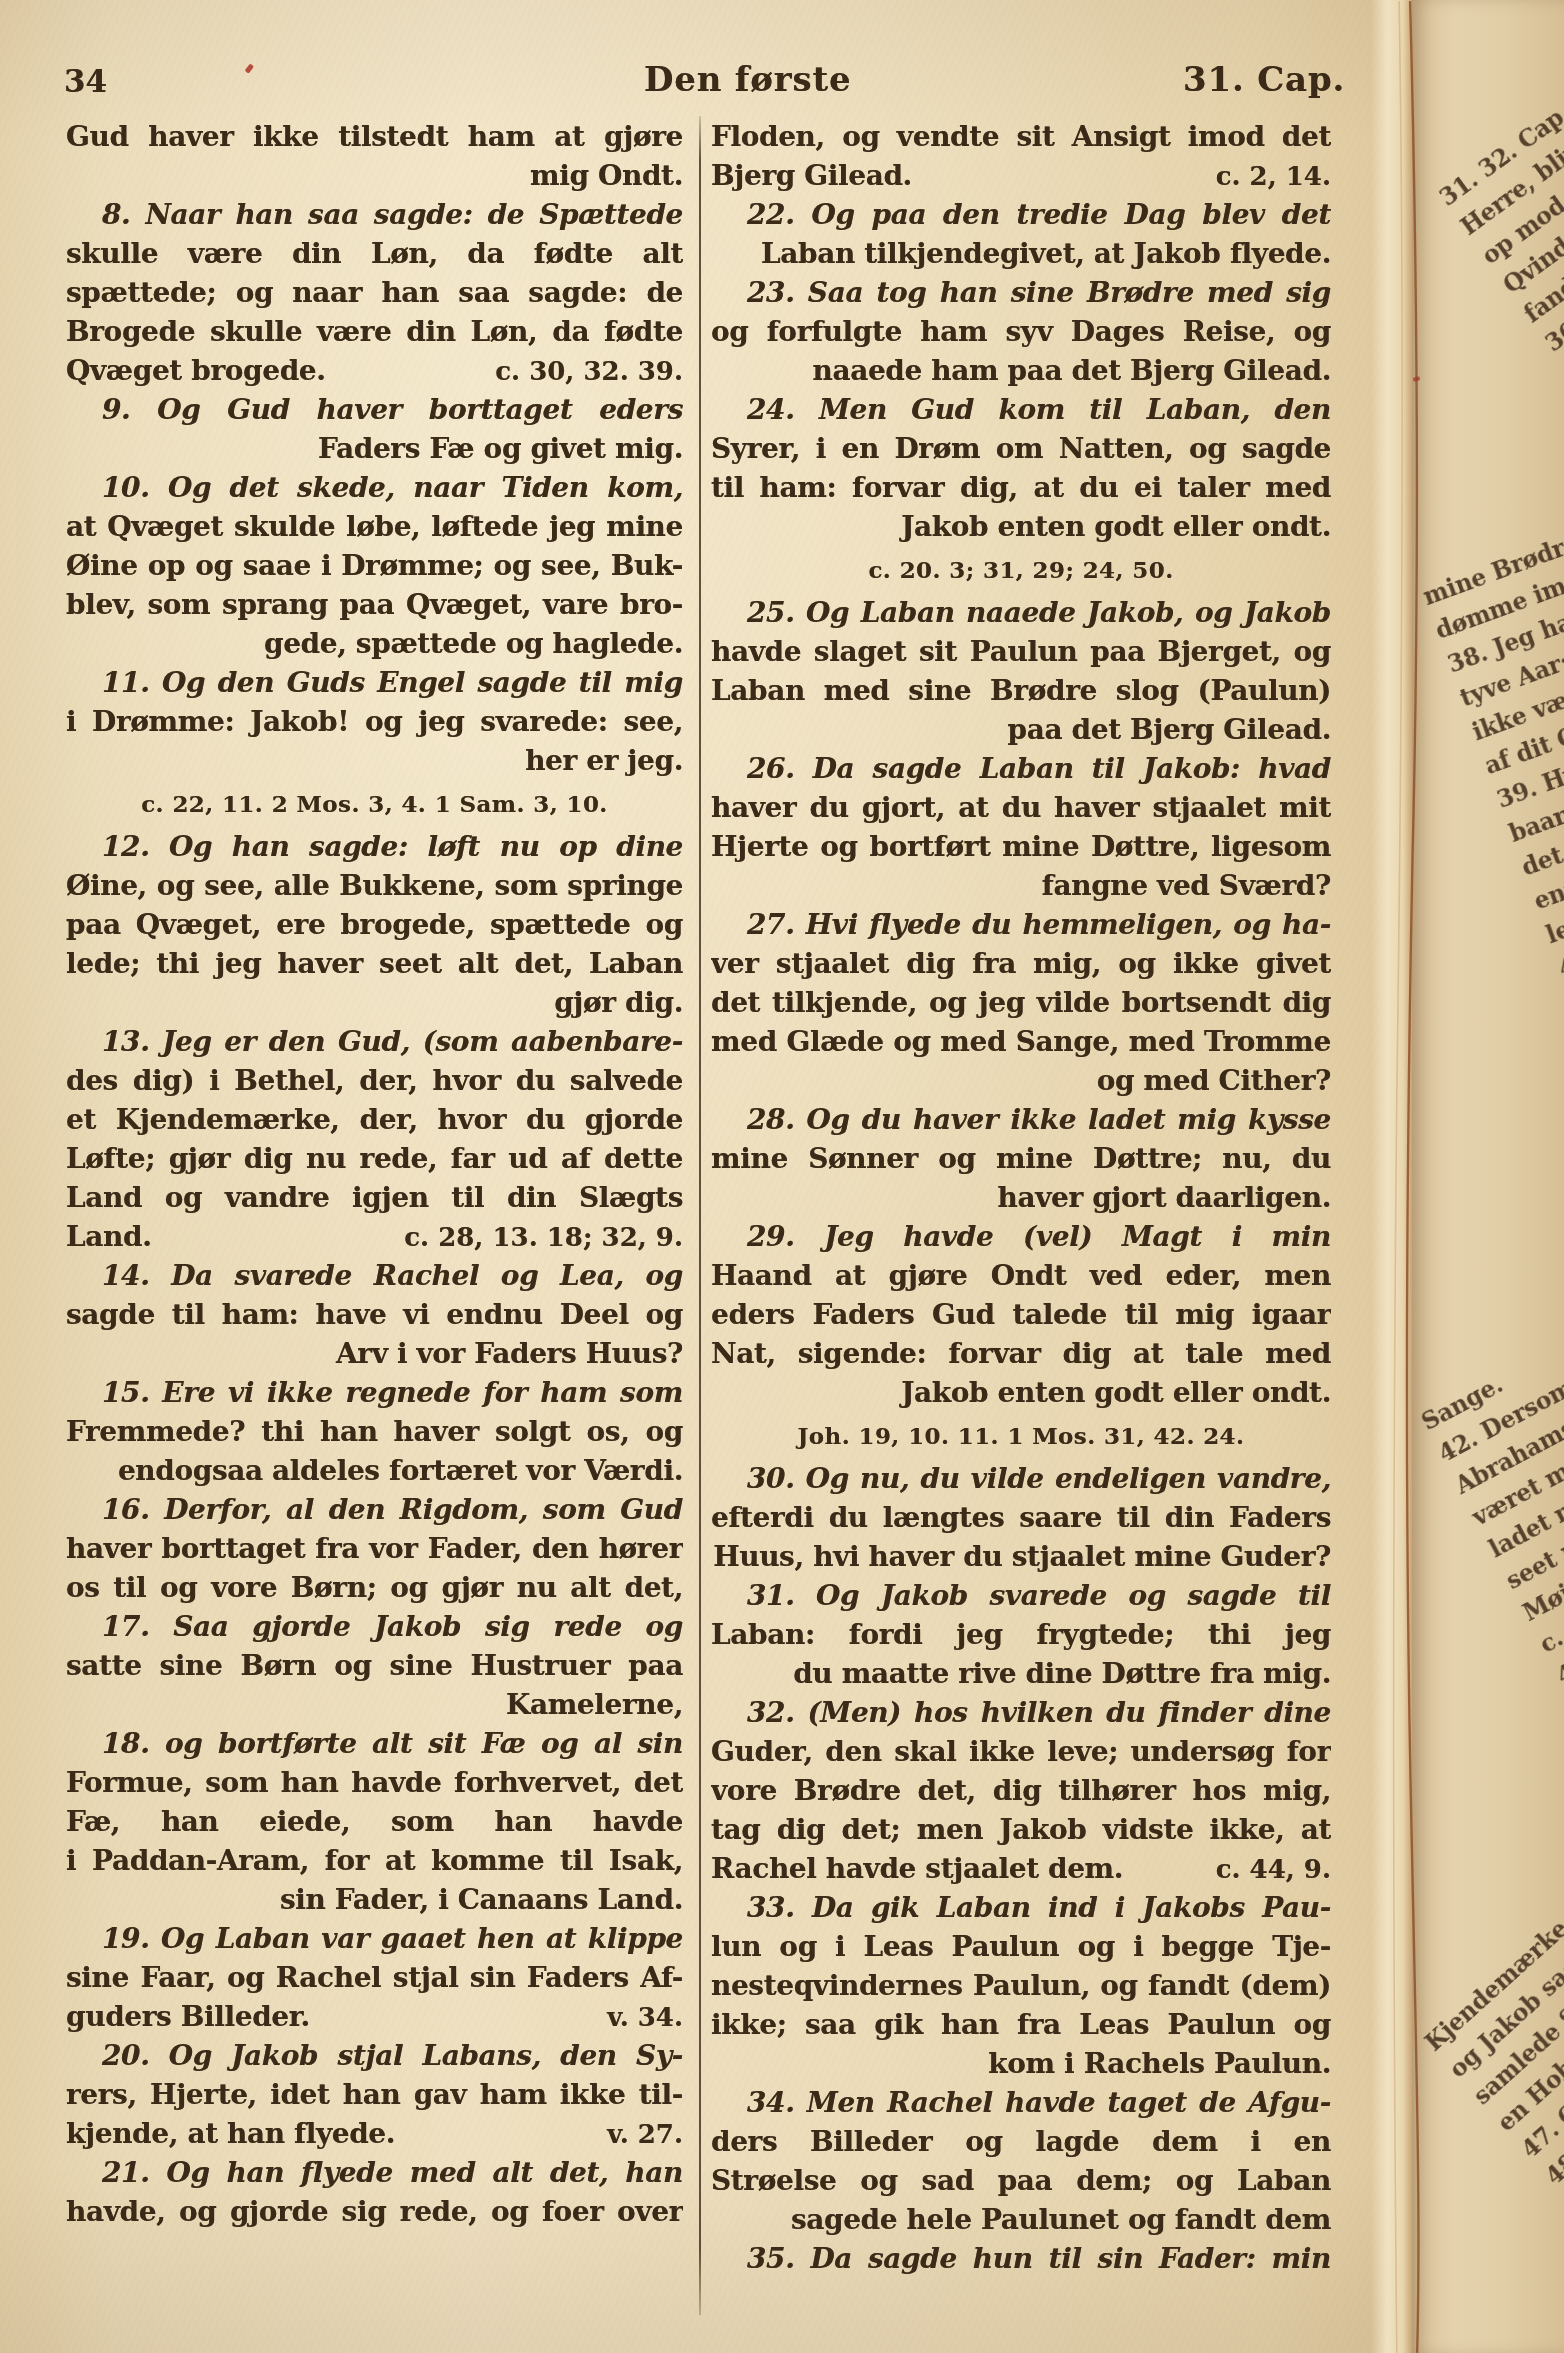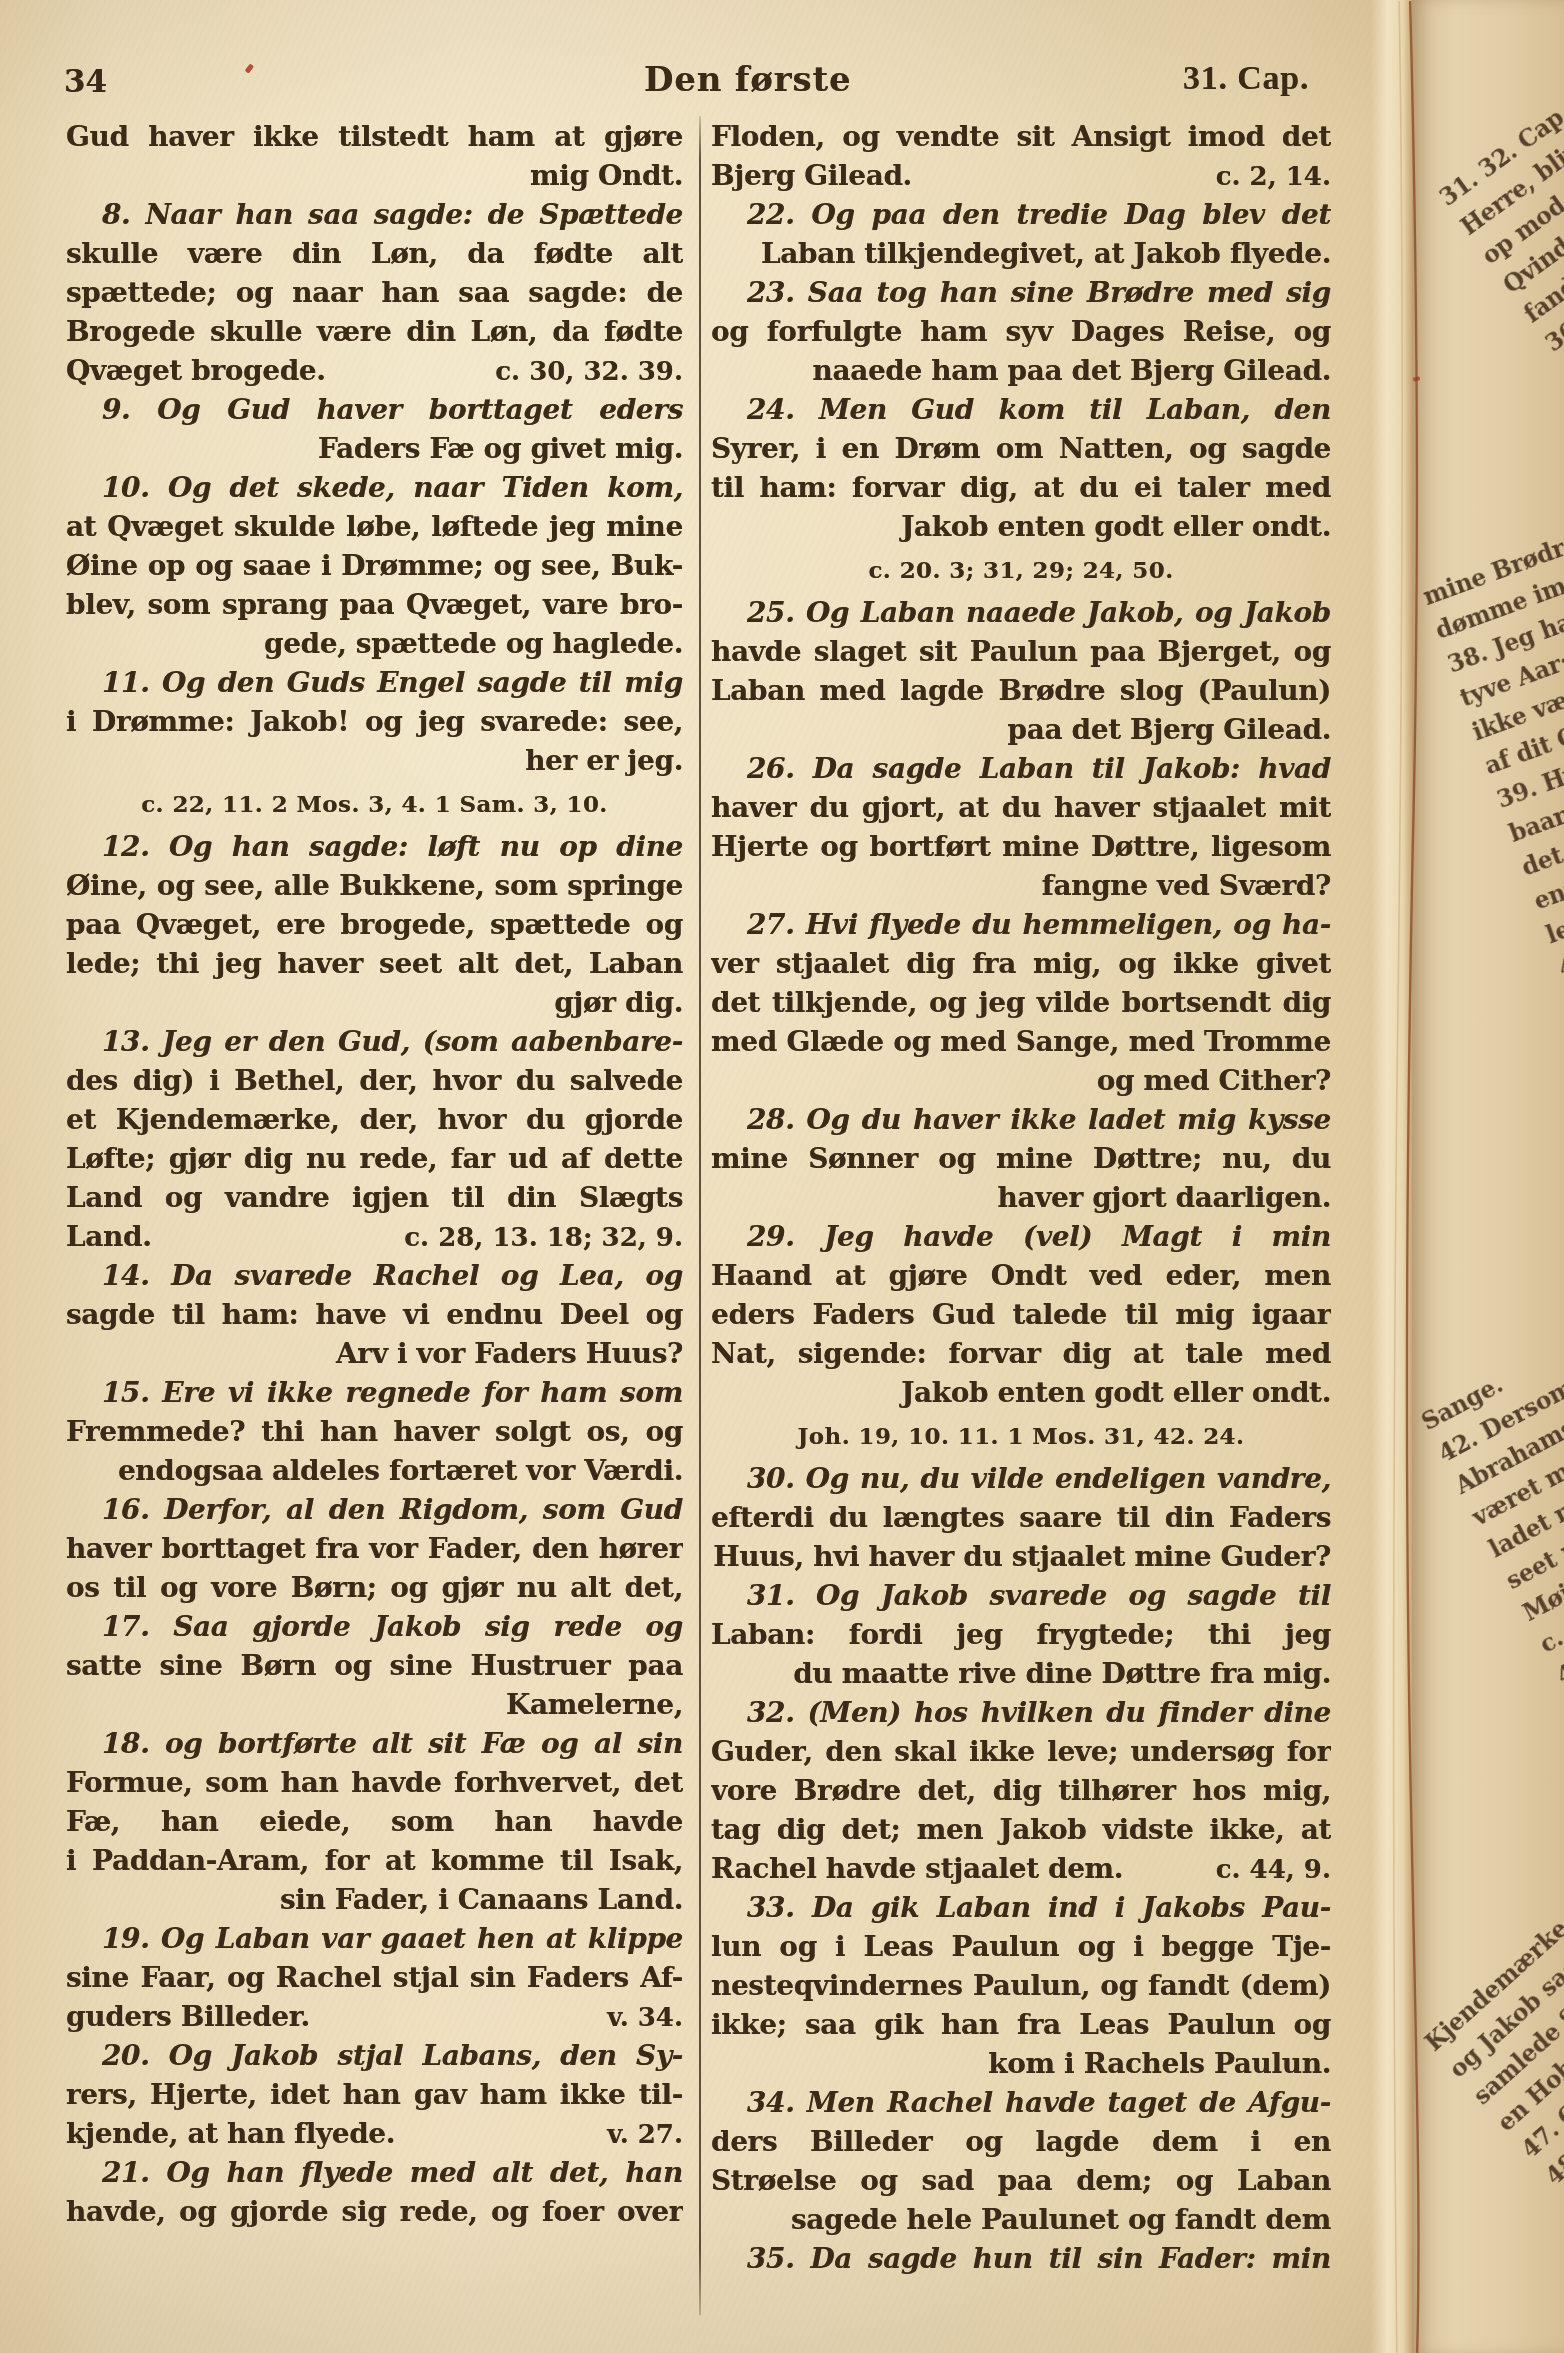--- a/index.html
+++ b/index.html
@@ -12,21 +12,21 @@
     position:absolute;inset:0;
     background:
       repeating-linear-gradient(115deg, rgba(120,90,50,.015) 0 2.3px, rgba(0,0,0,0) 2.3px 6.3px),
       radial-gradient(1174px 1487px at 32% 22%, rgba(255,250,228,.38), rgba(255,250,228,0) 62%),
       linear-gradient(180deg, rgba(110,80,45,.07), rgba(0,0,0,0) 6%, rgba(0,0,0,0) 92%, rgba(110,80,45,.10)),
       linear-gradient(90deg, #e2cfa8 0, #e9d9b6 7%, #efe0c1 30%, #ecdcba 55%, #e6d4ad 80%, #dfc89e 90%, #d9c096 100%);
   }
   
   .pagenum{position:absolute;left:64px;top:63px;font-size:31px;font-weight:700;color:#3a2a17;}
   .running{position:absolute;left:644px;top:59px;font-size:34px;font-weight:700;color:#3a2a17;letter-spacing:0.8px;}
-  .chap{position:absolute;left:1183px;top:59px;font-size:34px;font-weight:700;color:#3a2a17;letter-spacing:0.8px;font-family:Liberation Serif, serif;}
+  .chap{position:absolute;left:1183px;top:59px;font-size:34px;font-weight:700;color:#3a2a17;letter-spacing:0.8px;}
   .pagenum,.running,.chap{text-shadow:0 0 0.6px rgba(58,42,23,.55);}
   
   .col{
     position:absolute;top:117px;height:2191px;overflow:hidden;
     font-size:28px;font-weight:700;color:#3a2a17;
     letter-spacing:-0.4px;
     text-shadow:0 0 0.5px rgba(58,42,23,.55);
   }
   .col-left{left:66px;width:617px;}
   .col-right{left:711px;width:620px;}
@@ -227,21 +227,21 @@
       <div class="ln v"><span class="t">til ham: forvar dig, at du ei taler med</span><span class="r"></span></div>
 
       <div class="ln end"><span class="t">Jakob enten godt eller ondt.</span><span class="r"></span></div>
 
       <div class="ln ref"><span class="t">c. 20. 3;  31, 29;  24, 50.</span><span class="r"></span></div>
 
       <div class="ln vi"><span class="t">25. Og Laban naaede Jakob, og Jakob</span><span class="r"></span></div>
 
       <div class="ln v"><span class="t">havde slaget sit Paulun paa Bjerget, og</span><span class="r"></span></div>
 
-      <div class="ln v"><span class="t">Laban med lagde Brødre slog (Paulun)</span><span class="r"></span></div>
+      <div class="ln v"><span class="t">Laban med sine Brødre slog (Paulun)</span><span class="r"></span></div>
 
       <div class="ln end"><span class="t">paa det Bjerg Gilead.</span><span class="r"></span></div>
 
       <div class="ln vi"><span class="t">26. Da sagde Laban til Jakob: hvad</span><span class="r"></span></div>
 
       <div class="ln v"><span class="t">haver du gjort, at du haver stjaalet mit</span><span class="r"></span></div>
 
       <div class="ln v"><span class="t">Hjerte og bortført mine Døttre, ligesom</span><span class="r"></span></div>
 
       <div class="ln end"><span class="t">fangne ved Sværd?</span><span class="r"></span></div>

